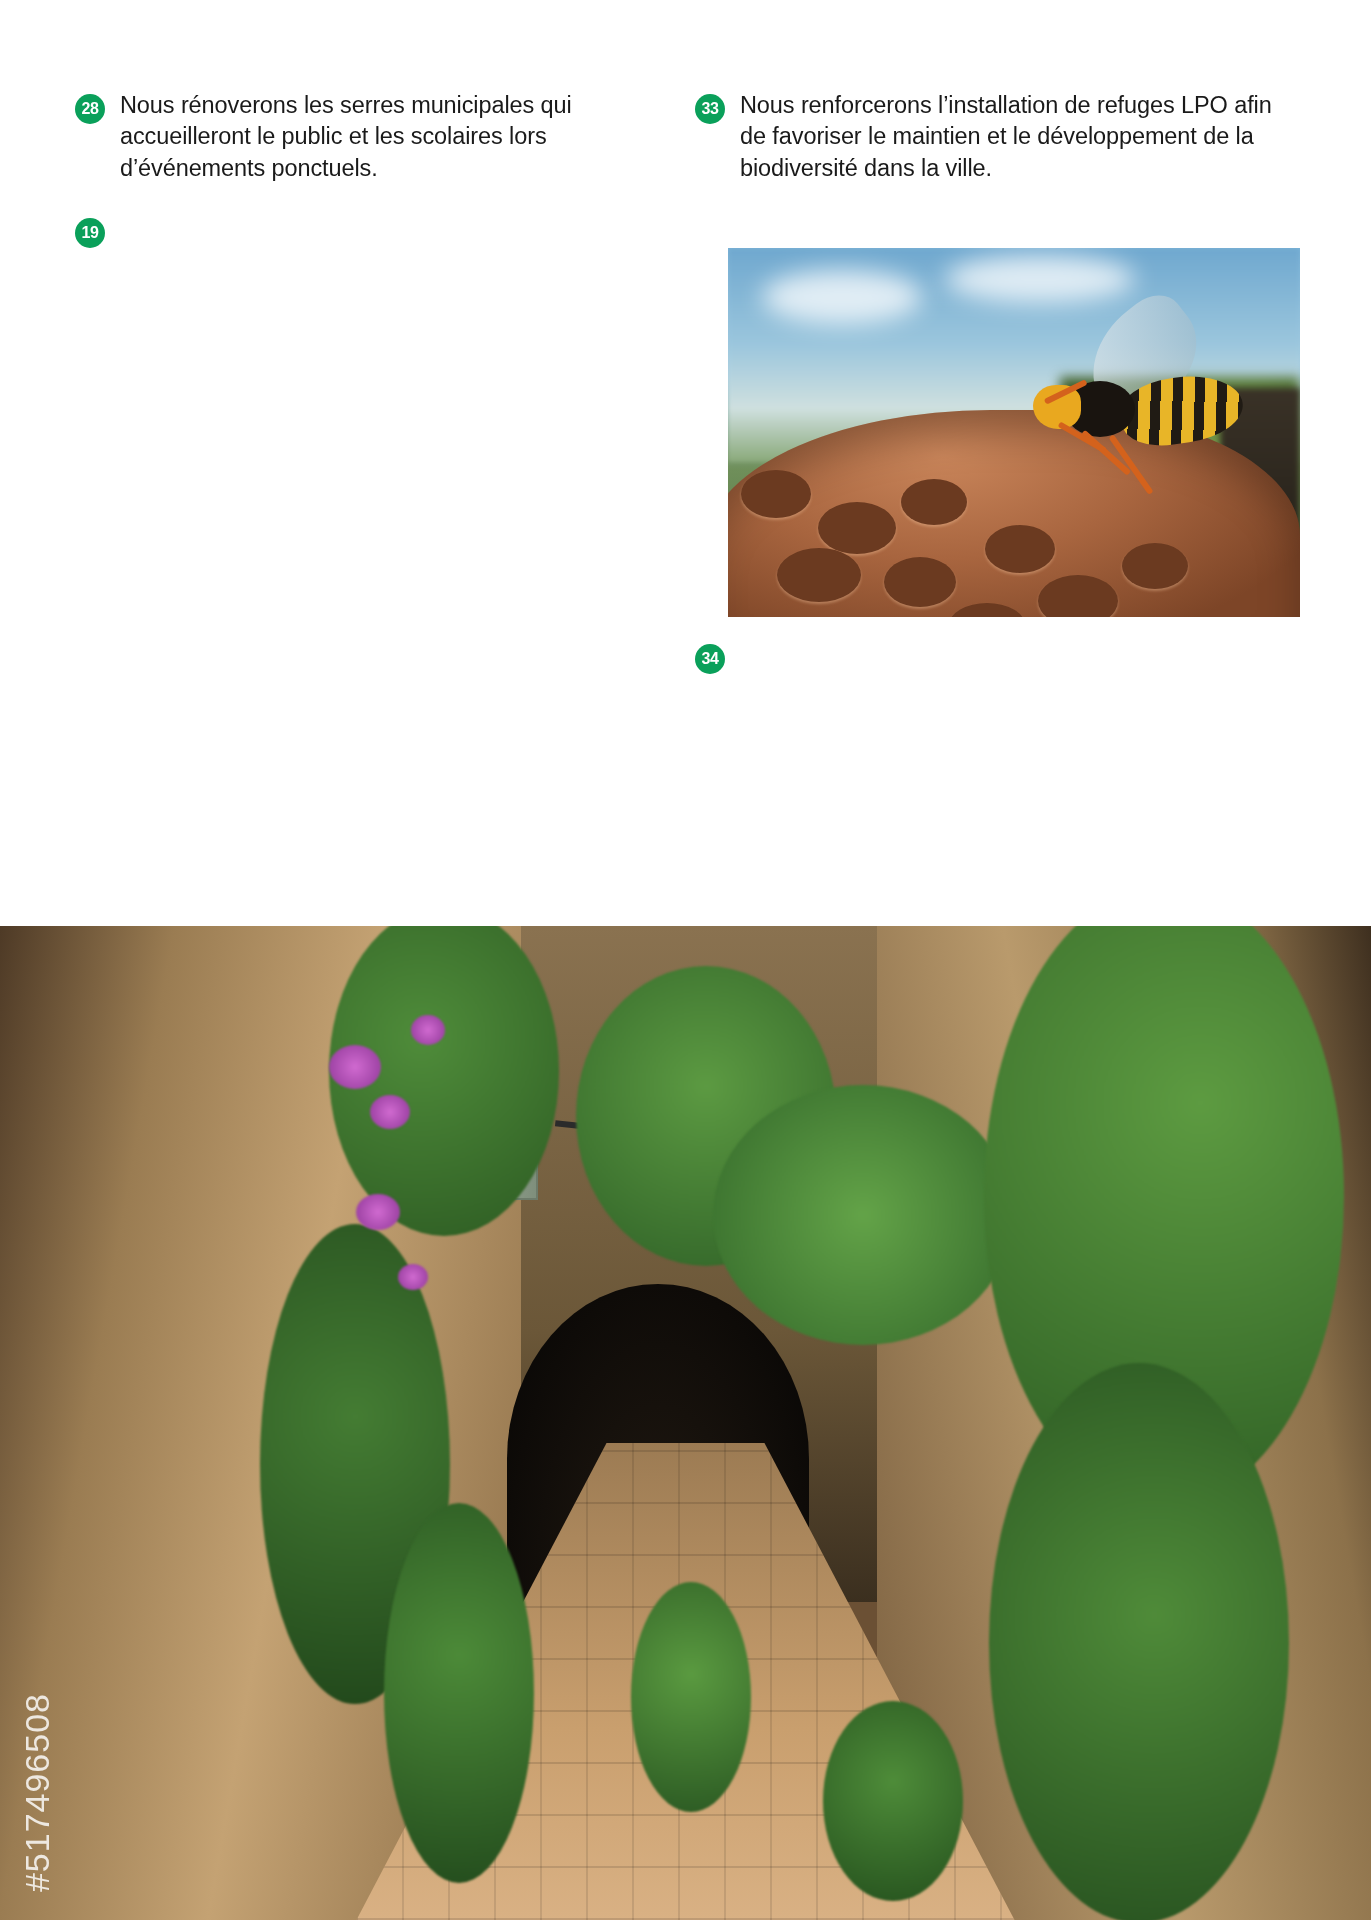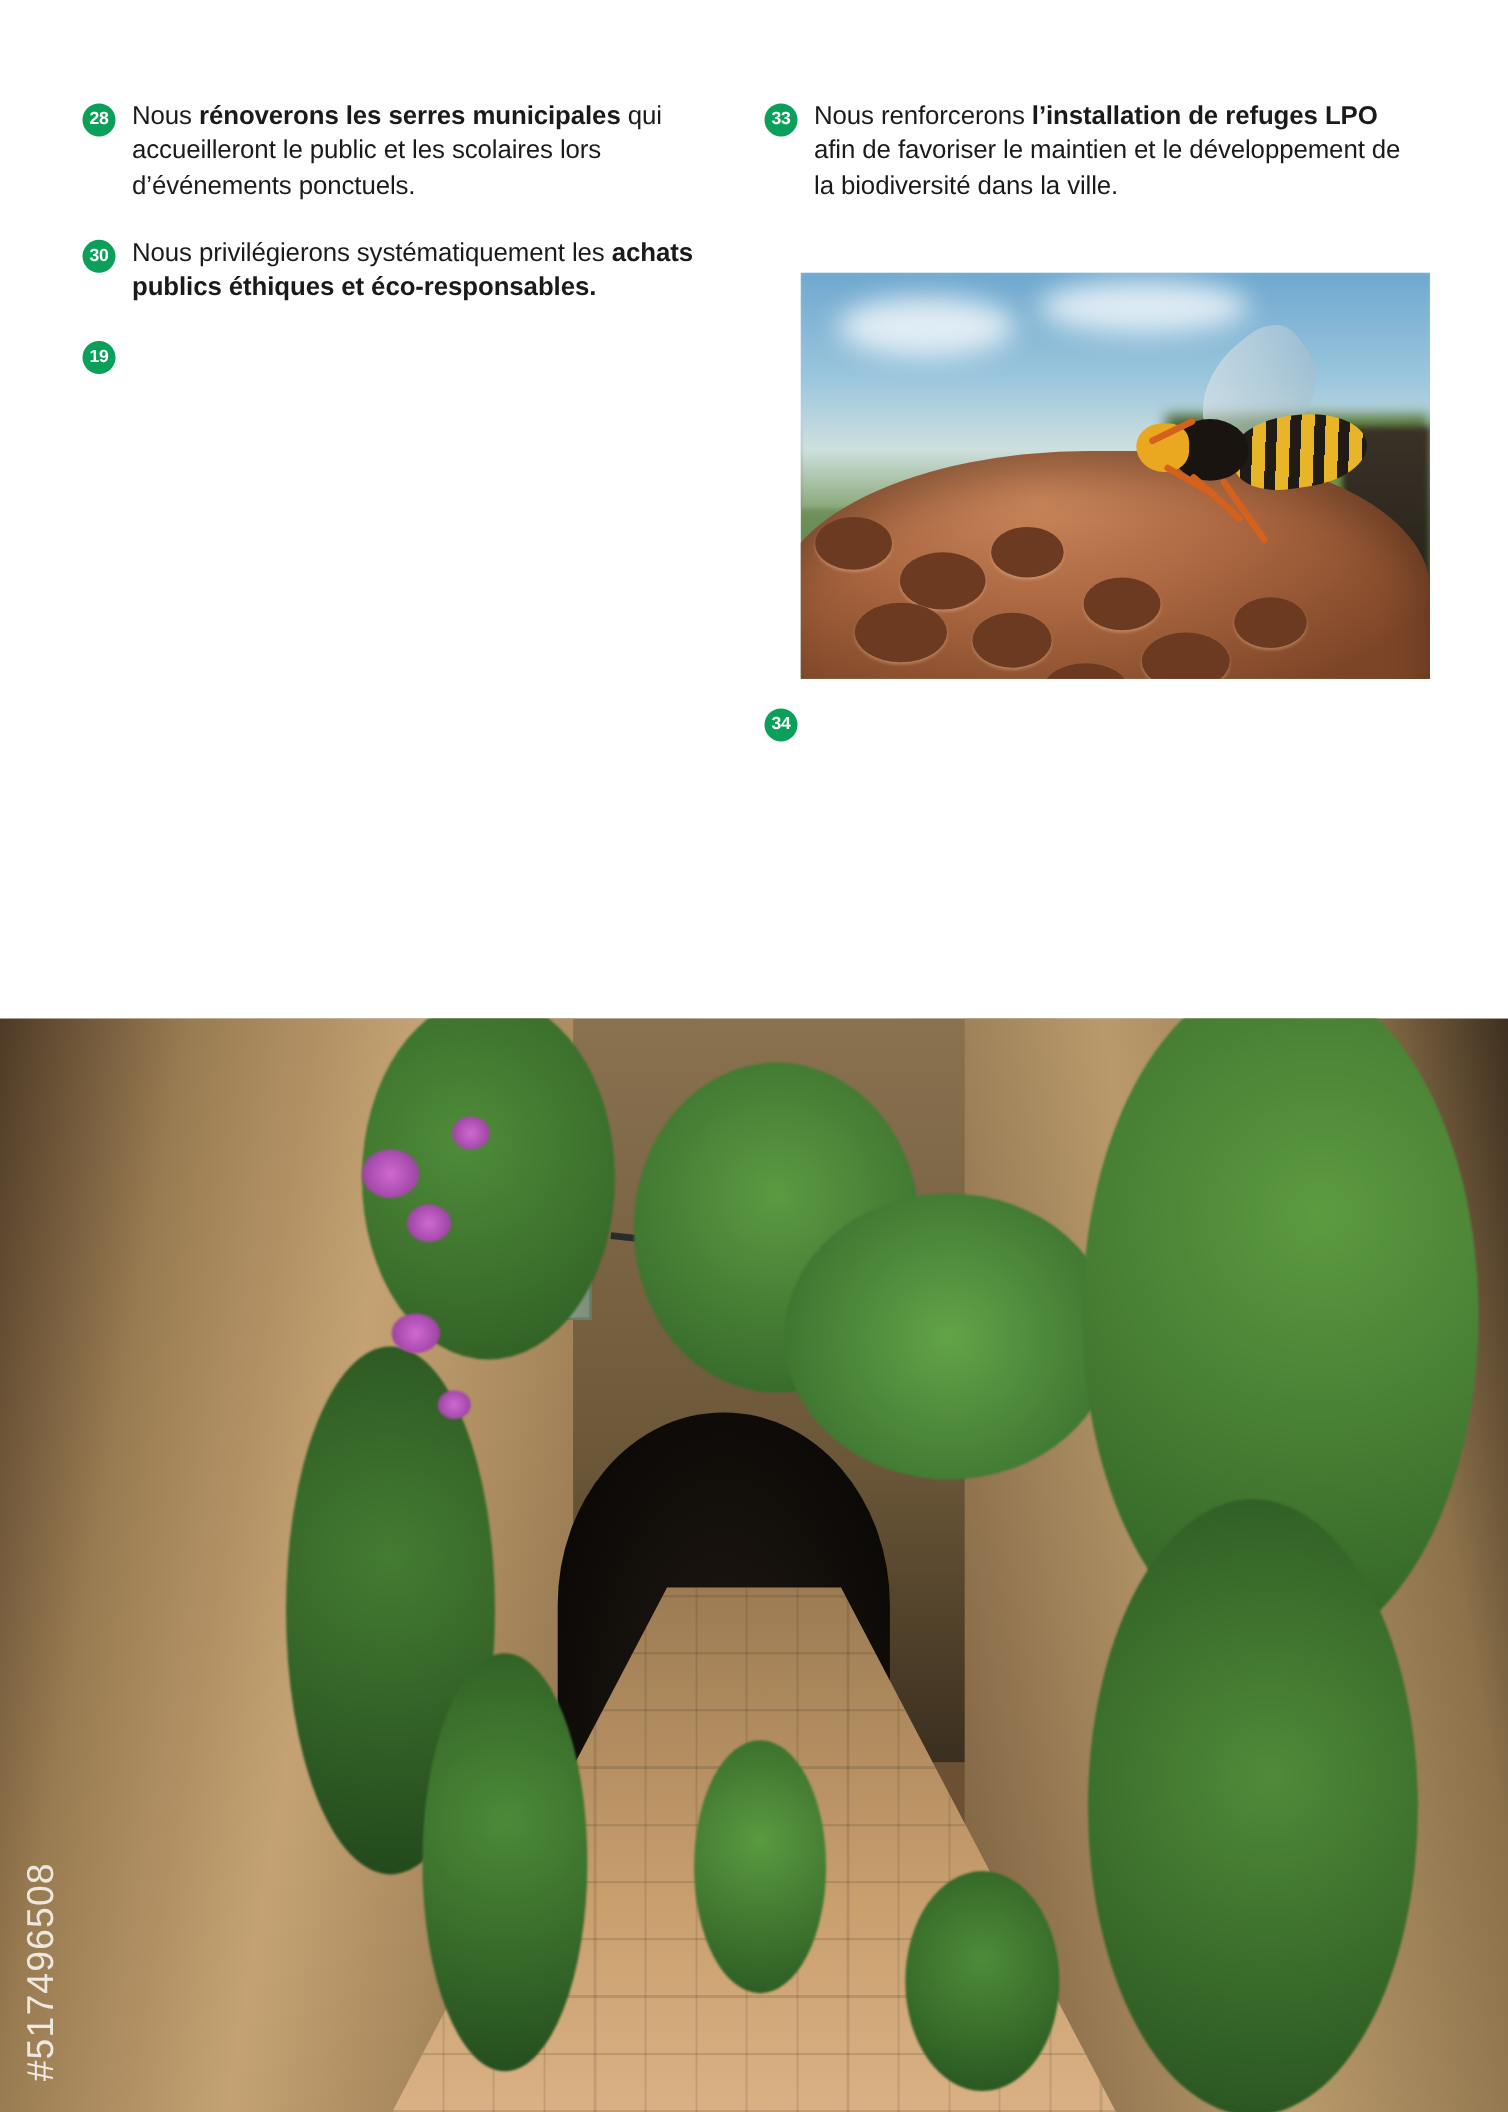--- a/index.html
+++ b/index.html
@@ -47,21 +47,21 @@
     height: 30px;
     border-radius: 50%;
     background: #0aa05a;
     color: #ffffff;
     font-size: 16px;
     font-weight: bold;
     line-height: 30px;
     text-align: center;
     letter-spacing: -0.3px;
   }
-  .item b { font-weight: bold; }
+  .item b { font-weight: normal; }
 
   
   .item-boxed {
     position: absolute;
     left: 50px;
     top: 662px;
     width: 490px;
     background: #e8f6ec;
     border: 1px solid #9ed3b4;
     padding: 22px 24px 26px 70px;
@@ -234,24 +234,20 @@
 
 <div class="page-top">
 
   <div class="col col-left">
     <div class="item">
       <span class="num">28</span>
       <span><span>Nous </span><b>rénoverons les serres municipales</b><span> qui accueilleront le public et les scolaires lors d’événements ponctuels.</span></span>
     </div>
 
 
-    <div class="item">
-      <span class="num">30</span>
-      <span><span>Nous privilégierons systématiquement les </span><b>achats publics éthiques et éco-responsables.</b></span>
-    </div>
 
     <div class="item">
       <span class="num">19</span>
     </div>
   </div>
 
 
   <div class="col col-right">
     <div class="item">
       <span class="num">33</span>

